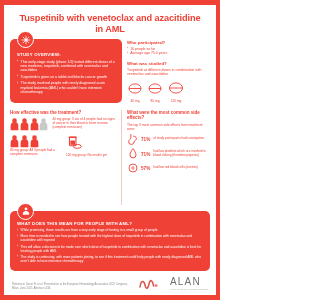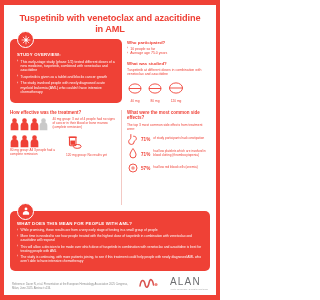--- a/index.html
+++ b/index.html
@@ -249,21 +249,21 @@
     justify-content: space-between;
     margin-top: 6px;
     padding: 0 2px 2px 2px;
   }
   .ref {
     color: #8d8d8d;
     font-size: 2.7px;
     line-height: 3.4px;
     max-width: 118px;
   }
-  .logo { display: flex; align-items: flex-start; gap: 11px; }
+  .logo { display: flex; align-items: flex-end; gap: 11px; }
   .logo-text { line-height: 1; }
   .logo-name {
     color: #6d6e71;
     font-size: 10px;
     letter-spacing: 1.2px;
     font-weight: 300;
   }
   .logo-sub {
     color: #9a9a9a;
     font-size: 2.1px;

